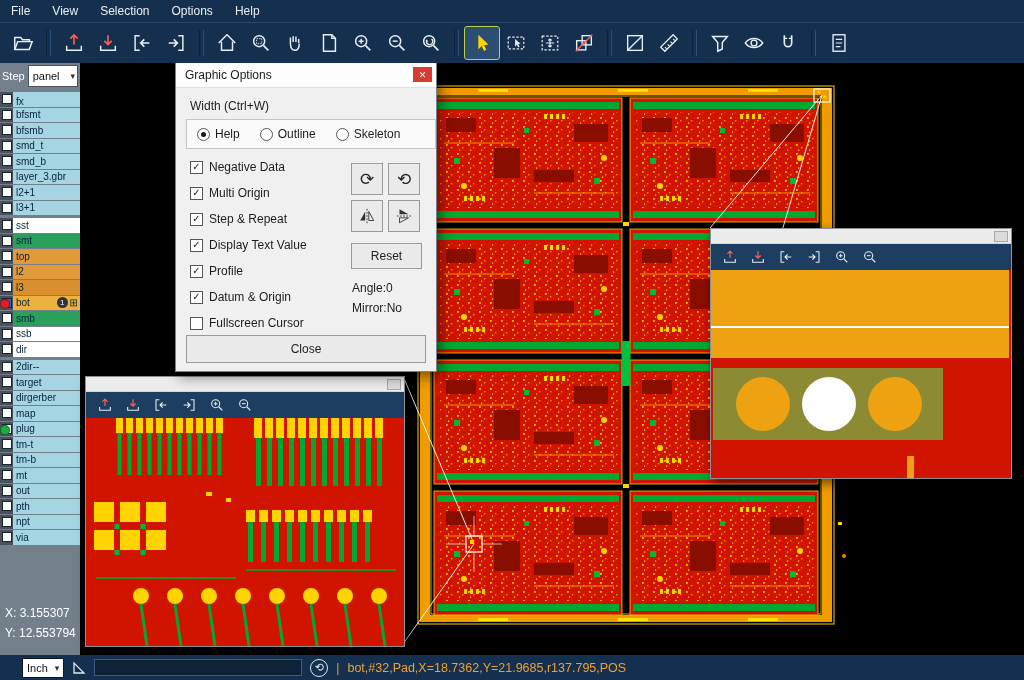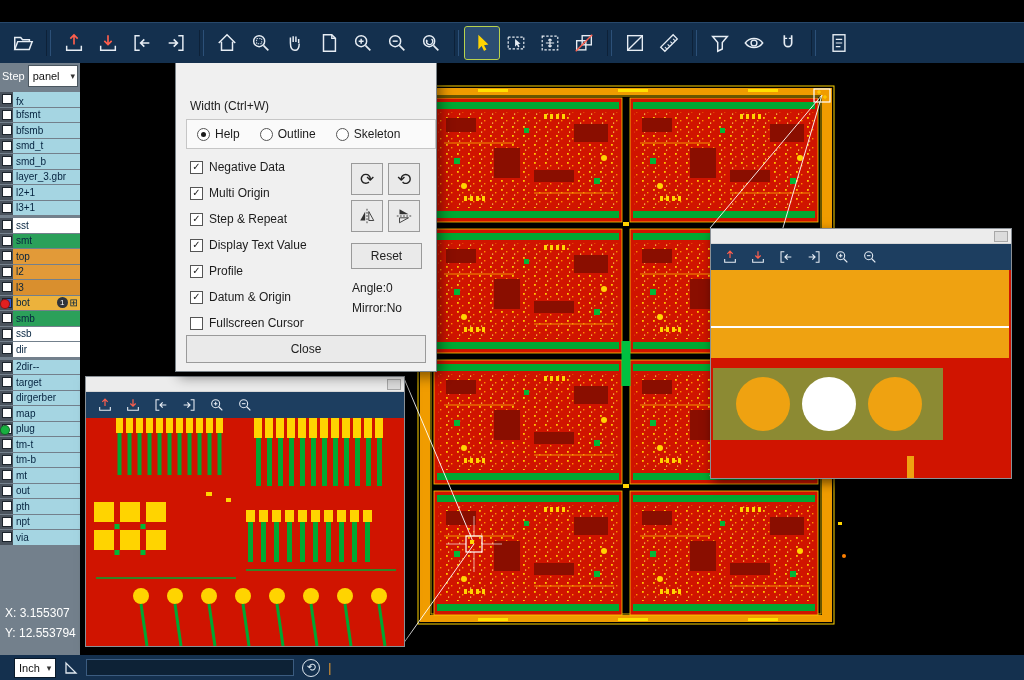--- a/index.html
+++ b/index.html
@@ -45,21 +45,21 @@
   .gridglyph{display:none;}
   .gridglyph.show{display:inline-block;font-size:10px;margin:0 2px;color:#05233f;flex:none;}
   .coords{position:absolute;left:5px;bottom:12px;color:#fff;font-size:12px;line-height:20px;}
 
   
   .canvas{position:absolute;left:80px;top:62px;right:0;bottom:25px;background:#000;z-index:1;}
   .canvas svg{display:block;}
 
   
   .statusbar{position:absolute;left:0;bottom:0;right:0;height:25px;background:#14304e;display:flex;
-             align-items:center;gap:8px;padding-left:14px;z-index:10;}
+             align-items:center;gap:8px;padding-left:22px;z-index:10;}
   .unit-select{height:18px;background:#fff;border:1px solid #0a1a2a;font-size:11px;color:#111;
                display:flex;align-items:center;gap:7px;padding:0 4px;}
   .unit-arrow{font-size:9px;color:#333;}
   .corner-icon svg{width:14px;height:14px;display:block;}
   .status-input{width:200px;height:15px;background:#0d2236;border:1px solid #3b5c80;color:#dde;
                 font-size:11px;padding:0 3px;outline:none;}
   .circle-icon{width:16px;height:16px;border-radius:50%;color:#dfe7ee;font-size:11px;display:flex;
                align-items:center;justify-content:center;border:1px solid #dfe7ee;}
   .status-sep{color:#f0a030;font-size:12px;}
   .status-msg{color:#f0a030;font-size:12.5px;white-space:nowrap;}
@@ -205,20 +205,32 @@
       </symbol>
     <symbol id="i-report" viewBox="0 0 24 24">
         <rect x="5.5" y="3" width="13" height="18" fill="none" stroke="currentColor" stroke-width="1.5"></rect>
         <path d="M8.5 8 h7 M8.5 12 h7 M8.5 16 h5" stroke="currentColor" stroke-width="1.3"></path>
       </symbol>
   </defs>
 </svg>
 
 <div class="app">
 
+  <div class="menubar">
+
+      <div class="menu-item">File</div>
+
+      <div class="menu-item">View</div>
+
+      <div class="menu-item">Selection</div>
+
+      <div class="menu-item">Options</div>
+
+      <div class="menu-item">Help</div>
+    </div>
 
   <div class="toolbar">
 
       <div class="tb-item">
         <svg>
           <use href="#i-folder"></use>
         </svg>
       </div>
 
       <div class="tb-item sep">
@@ -779,20 +791,26 @@
       <g>
         <rect x="734" y="27" width="16" height="13" fill="none" stroke="#ffffff" stroke-width="1.2"></rect>
         <path d="M737 30 h4 M739 28 v4 M743 35 h4 M745 33 v4" stroke="#ffd400" stroke-width="1"></path>
       </g>
       <rect x="758" y="460" width="4" height="3" fill="#ffd400"></rect>
       <circle cx="764" cy="494" r="2" fill="#ff8000"></circle>
     </svg>
   </div>
 
   <div class="dialog">
+    <div class="dlg-titlebar">
+      <span>Graphic Options</span>
+      <div class="dlg-close">
+        <span>✕</span>
+      </div>
+    </div>
     <div class="dlg-body">
       <div class="dlg-width-label">Width (Ctrl+W)</div>
       <div class="dlg-radiogroup">
 
           <label class="radio-row">
             <span class="radio">
               <span class="rdot on"></span>
             </span>
             <span>Help</span>
           </label>
@@ -1120,15 +1138,16 @@
     <span class="corner-icon">
       <svg viewBox="0 0 14 14">
           <path d="M2 12 L12 12 L2 2 Z" fill="none" stroke="#dfe7ee" stroke-width="1.3"></path>
         </svg>
     </span>
     <input class="status-input" value="" style="">
     <span class="circle-icon">
       <span>⟲</span>
     </span>
     <span class="status-sep">|</span>
+    <span class="status-msg">bot,#32,Pad,X=18.7362,Y=21.9685,r137.795,POS</span>
   </div>
 
 </div>
 
 </body></html>

